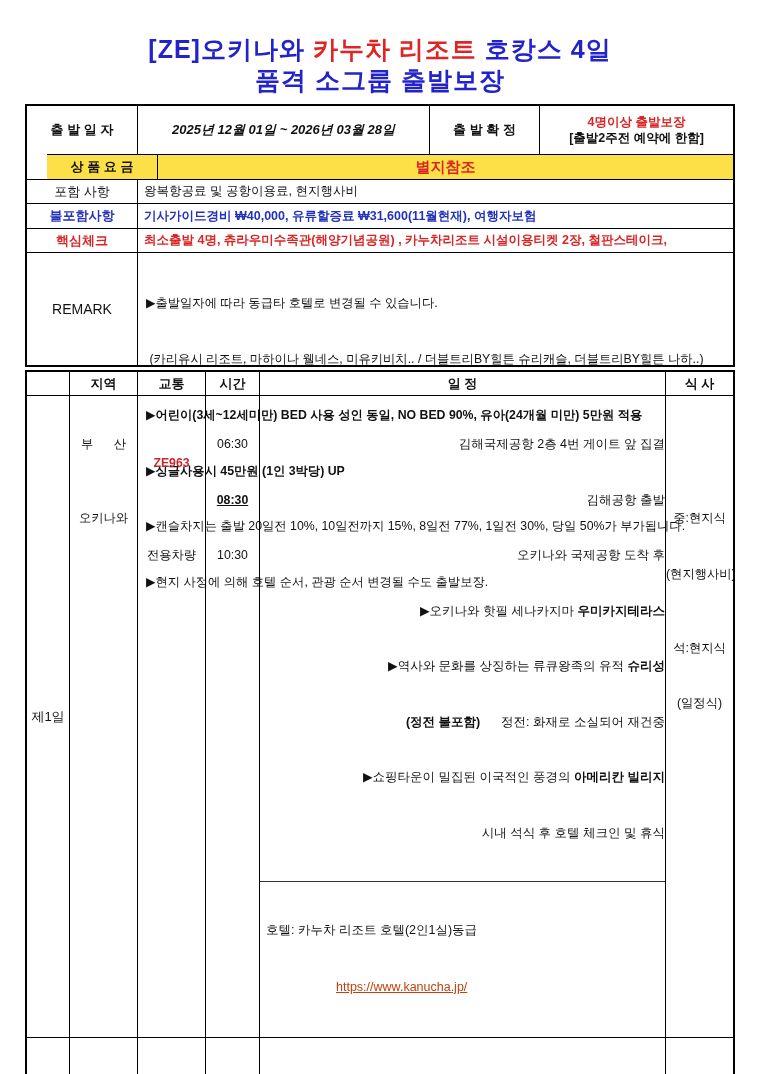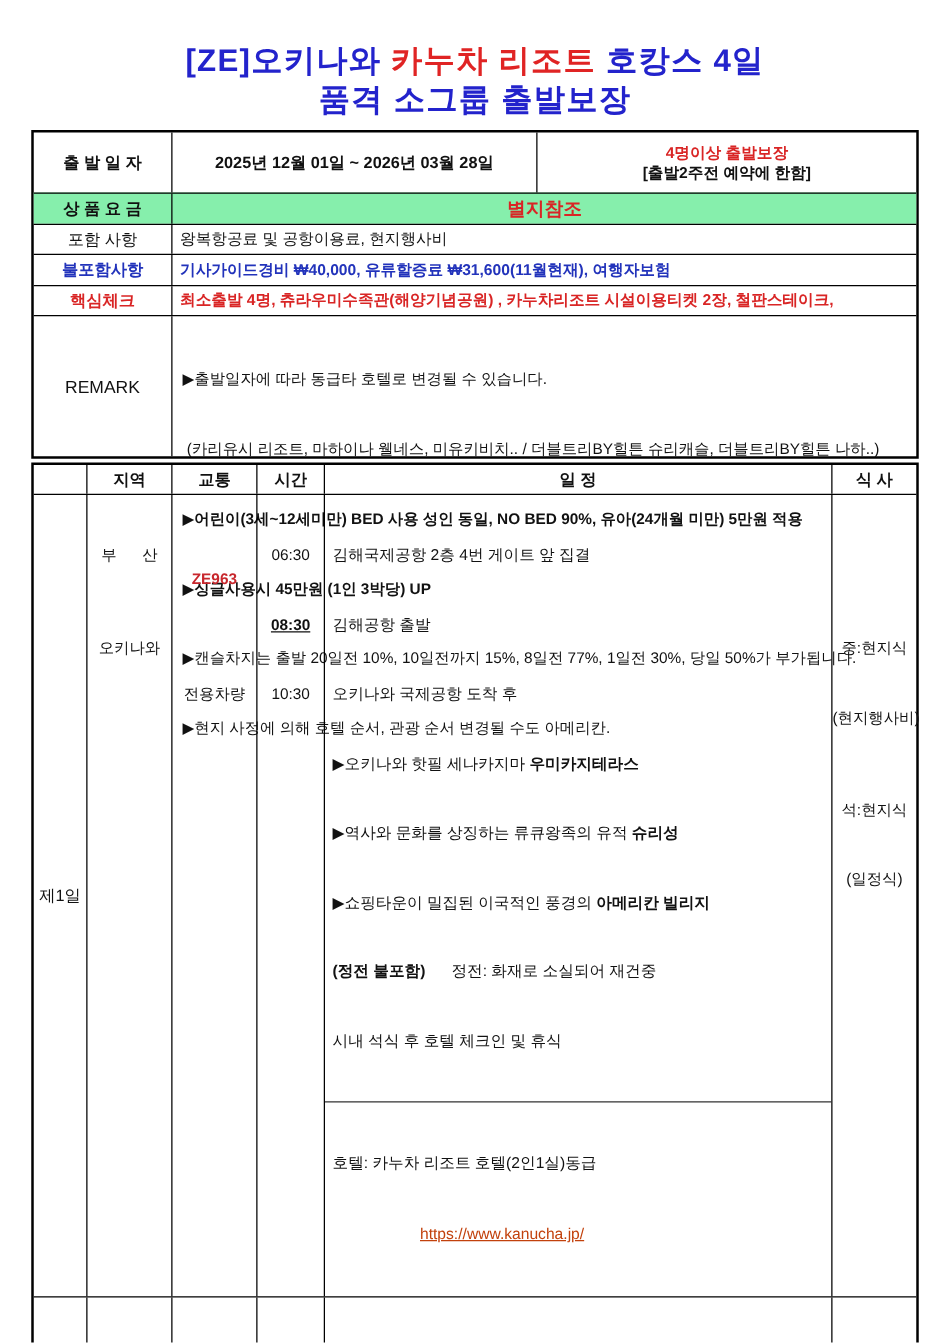--- a/index.html
+++ b/index.html
@@ -10,41 +10,41 @@
   .t-blue{color:#2323cc;} .t-red{color:#e02424;}
   
   .tbl{width:706px;margin:8px auto 0 auto;border:2px solid #000;}
   .row{display:flex;border-top:1px solid #000;align-items:stretch;}
   .row:first-child{border-top:none;}
   .cell{border-left:1px solid #000;box-sizing:border-box;}
   .cell:first-child{border-left:none;}
   .lbl{width:110px;display:flex;align-items:center;justify-content:center;
        font-size:13px;font-weight:bold;text-align:center;}
   .center{display:flex;align-items:center;justify-content:center;}
-  .fs13b{font-size:13px;font-weight:bold;}
+  .fs13b{font-size:13px;font-weight:bold;font-style:italic;}
   .blue{color:#2233bb;} .red{color:#d92525;} .b{font-weight:bold;}
-  .lavender{background:#86efac;}
+  .lavender{background:#fde047;margin-left:20px;}
   .pad{padding:3px 6px;font-size:12.5px;display:flex;align-items:center;}
   .flex1{flex:1;}
   .confirm-box{display:flex;flex-direction:column;justify-content:center;text-align:center;
                font-size:12.5px;font-weight:bold;line-height:16px;}
   .price-val{font-size:15px;font-weight:bold;color:#d92525;}
   .remark{padding:4px 2px 4px 8px;font-size:12.3px;line-height:18.6px;white-space:pre;}
   
   .it{margin-top:3px;}
   .hdr .cell{height:23px;display:flex;align-items:center;justify-content:center;
              font-size:13px;font-weight:bold;}
   .c-day{width:42px;} .c-reg{width:68px;} .c-tra{width:68px;} .c-tim{width:54px;}
   .c-sch{width:406px;} .c-mea{width:68px;}
   .daycell{display:flex;align-items:center;justify-content:center;font-size:13px;}
   .colcell{padding-top:2px;font-size:12.3px;text-align:center;line-height:18.5px;white-space:pre;}
   .ccenter{display:flex;flex-direction:column;align-items:center;justify-content:center;
            font-size:12.3px;line-height:20px;white-space:pre;text-align:center;}
   .schcell{display:flex;flex-direction:column;font-size:12.5px;}
-  .slines{padding:2px 0 2px 6px;line-height:18.5px;white-space:pre;flex:1;}
+  .slines{padding:2px 0 2px 6px;line-height:18.5px;white-space:pre;flex:1;text-align:right;}
   .ln{min-height:18.5px;}
   .hotelblk{border-top:1px solid #333;padding:1px 0 2px 6px;line-height:19px;white-space:pre;}
   .link{color:#c2410c;text-decoration:underline;cursor:pointer;}
   .mt1{margin-top:18.5px;} .mt2{margin-top:37px;} .mt4{margin-top:74px;}
   .flred{color:#c8272d;font-weight:bold;}
   .tbold{font-weight:bold;text-decoration:underline;}
   .mealcell{padding-top:2px;font-size:12.3px;text-align:center;line-height:18.5px;white-space:pre;}
 </style>
 </head>
 <body>
@@ -53,20 +53,21 @@
 
   <div class="title">
     <div><span class="t-blue">[ZE]오키나와 </span><span class="t-red">카누차 리조트</span><span class="t-blue"> 호캉스 4일</span></div>
     <div class="t-blue">품격 소그룹 출발보장</div>
   </div>
 
   <div class="tbl">
     <div class="row" style="height:48px;">
       <div class="cell lbl">출 발 일 자</div>
       <div class="cell center fs13b" style="width:292px;">2025년 12월 01일 ~ 2026년 03월 28일</div>
+      <div class="cell lbl">출 발 확 정</div>
       <div class="cell flex1 confirm-box">
         <div class="red">4명이상 출발보장</div>
         <div>[출발2주전 예약에 한함]</div>
       </div>
     </div>
     <div class="row lavender" style="height:24px;">
       <div class="cell lbl">상 품 요 금</div>
       <div class="cell flex1 center price-val">별지참조</div>
     </div>
     <div class="row" style="height:23px;">
@@ -82,21 +83,21 @@
       <div class="cell flex1 pad red b">최소출발 4명, 츄라우미수족관(해양기념공원) , 카누차리조트 시설이용티켓 2장, 철판스테이크,</div>
     </div>
     <div class="row" style="height:112px;">
       <div class="cell lbl" style="font-weight:normal;font-size:14px;">REMARK</div>
       <div class="cell flex1 remark">
         <div class="ln">▶출발일자에 따라 동급타 호텔로 변경될 수 있습니다.</div>
         <div class="ln"> (카리유시 리조트, 마하이나 웰네스, 미유키비치.. / 더블트리BY힐튼 슈리캐슬, 더블트리BY힐튼 나하..)</div>
         <div class="ln b">▶어린이(3세~12세미만) BED 사용 성인 동일, NO BED 90%, 유아(24개월 미만) 5만원 적용</div>
         <div class="ln b">▶싱글사용시 45만원 (1인 3박당) UP</div>
         <div class="ln">▶캔슬차지는 출발 20일전 10%, 10일전까지 15%, 8일전 77%, 1일전 30%, 당일 50%가 부가됩니다.</div>
-        <div class="ln">▶현지 사정에 의해 호텔 순서, 관광 순서 변경될 수도 아메리칸.</div>
+        <div class="ln">▶현지 사정에 의해 호텔 순서, 관광 순서 변경될 수도 출발보장.</div>
       </div>
     </div>
   </div>
 
   <div class="tbl it">
     <div class="row hdr">
       <div class="cell c-day"></div>
       <div class="cell c-reg">지역</div>
       <div class="cell c-tra">교통</div>
       <div class="cell c-tim">시간</div>
@@ -119,22 +120,22 @@
         <div class="ln tbold">08:30</div>
         <div class="ln">10:30</div>
       </div>
       <div class="cell c-sch schcell">
         <div class="slines">
           <div class="ln">김해국제공항 2층 4번 게이트 앞 집결</div>
           <div class="ln">김해공항 출발</div>
           <div class="ln">오키나와 국제공항 도착 후</div>
           <div class="ln"><span>▶오키나와 핫필 세나카지마 </span><span class="b">우미카지테라스</span></div>
           <div class="ln"><span>▶역사와 문화를 상징하는 류큐왕족의 유적 </span><span class="b">슈리성</span></div>
+          <div class="ln"><span class="b">(정전 불포함)</span><span>      정전: 화재로 소실되어 재건중</span></div>
           <div class="ln"><span>▶쇼핑타운이 밀집된 이국적인 풍경의 </span><span class="b">아메리칸 빌리지</span></div>
-          <div class="ln"><span class="b">(정전 불포함)</span><span>      정전: 화재로 소실되어 재건중</span></div>
           <div class="ln">시내 석식 후 호텔 체크인 및 휴식</div>
         </div>
         <div class="hotelblk">
           <div class="ln">호텔: 카누차 리조트 호텔(2인1실)동급</div>
           <div class="ln" style="margin-left:70px;"><a class="link">https://www.kanucha.jp/</a></div>
         </div>
       </div>
       <div class="cell c-mea mealcell">
         <div class="ln mt4">중:현지식</div>
         <div class="ln">(현지행사비)</div>

